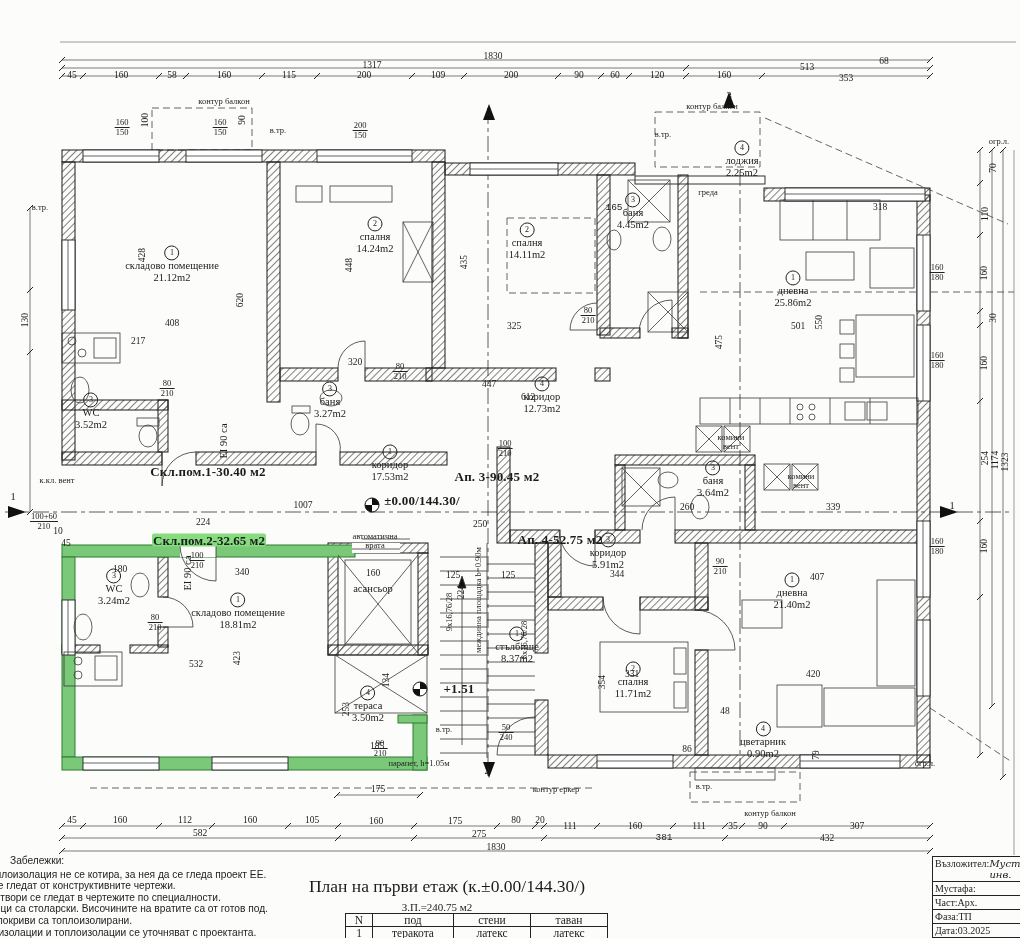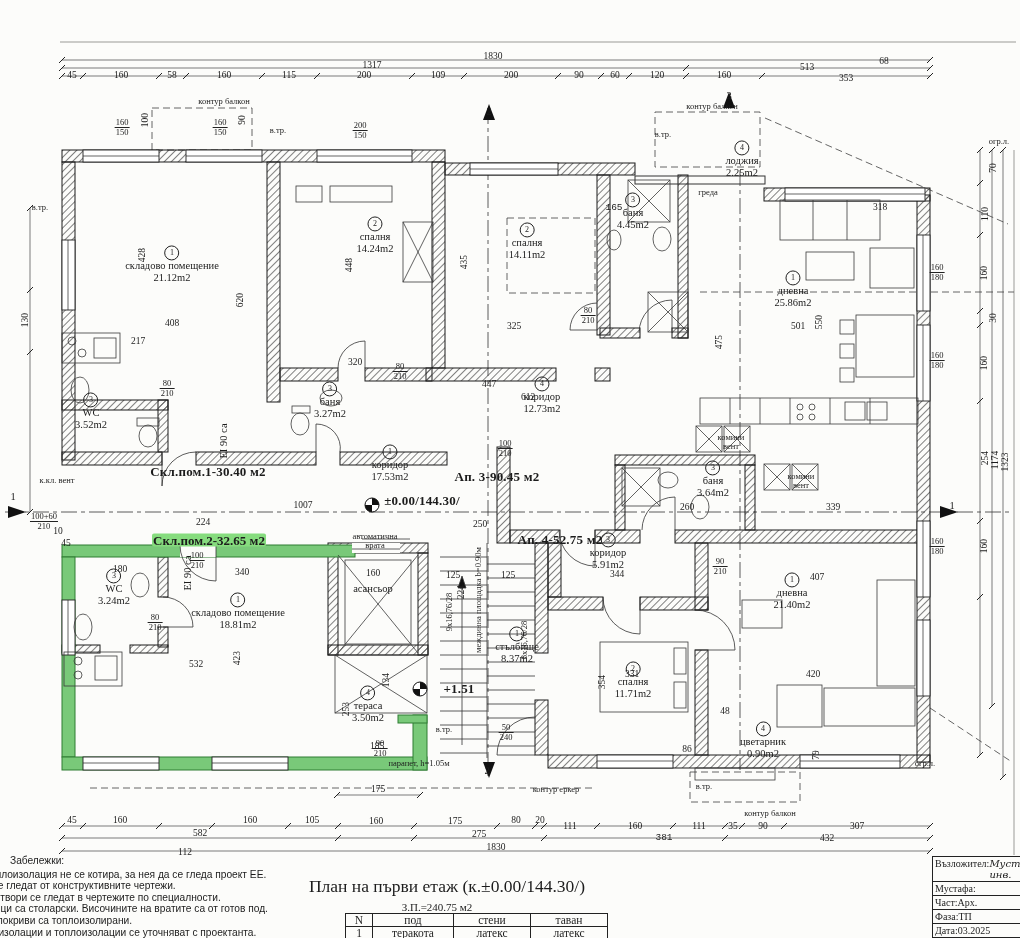--- a/index.html
+++ b/index.html
@@ -351,21 +351,21 @@
       <span class="ann t-d" style="left: 364px; top: 76px;">200</span>
       <span class="ann t-d" style="left: 438px; top: 76px;">109</span>
       <span class="ann t-d" style="left: 511px; top: 76px;">200</span>
       <span class="ann t-d" style="left: 579px; top: 76px;">90</span>
       <span class="ann t-d" style="left: 615px; top: 76px;">60</span>
       <span class="ann t-d" style="left: 657px; top: 76px;">120</span>
       <span class="ann t-d" style="left: 724px; top: 76px;">160</span>
       <span class="ann t-d" style="left: 846px; top: 79px;">353</span>
       <span class="ann t-d" style="left: 72px; top: 821px;">45</span>
       <span class="ann t-d" style="left: 120px; top: 821px;">160</span>
-      <span class="ann t-d" style="left: 185px; top: 821px; margin-top: 32px;">112</span>
+      <span class="ann t-d" style="left: 185px; top: 821px;">112</span>
       <span class="ann t-d" style="left: 250px; top: 821px;">160</span>
       <span class="ann t-d" style="left: 312px; top: 821px;">105</span>
       <span class="ann t-d" style="left: 376px; top: 822px;">160</span>
       <span class="ann t-d" style="left: 455px; top: 822px;">175</span>
       <span class="ann t-d" style="left: 516px; top: 821px;">80</span>
       <span class="ann t-d" style="left: 540px; top: 821px;">20</span>
       <span class="ann t-d" style="left: 570px; top: 827px;">111</span>
       <span class="ann t-d" style="left: 635px; top: 827px;">160</span>
       <span class="ann t-d" style="left: 699px; top: 827px;">111</span>
       <span class="ann t-d" style="left: 733px; top: 827px;">35</span>

